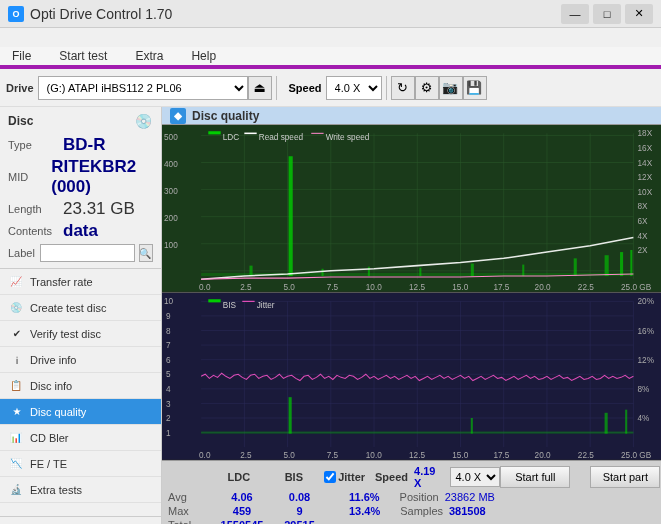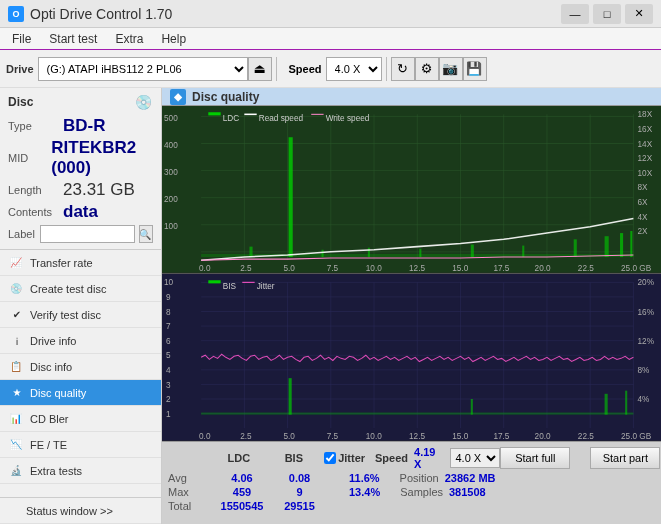--- a/index.html
+++ b/index.html
@@ -7,21 +7,21 @@
 
     
     .title-bar { background: #e8e8e8; height: 28px; display: flex; align-items: center; padding: 0 8px; justify-content: space-between; border-bottom: 1px solid #ccc; }
     .title-bar-left { display: flex; align-items: center; gap: 6px; }
     .title-bar-icon { width: 16px; height: 16px; background: #1e90ff; border-radius: 2px; display: flex; align-items: center; justify-content: center; color: white; font-size: 9px; font-weight: bold; }
     .title-bar-title { font-size: 14px; color: #333; }
     .title-bar-controls { display: flex; gap: 4px; }
     .title-ctrl { width: 28px; height: 20px; border: none; background: #d4d4d4; cursor: pointer; font-size: 11px; display: flex; align-items: center; justify-content: center; border-radius: 2px; }
 
     
-    .menu-bar { height: 22px; background: #f5f5f5; border-bottom: 1px solid #a21caf; display: flex; align-items: center; padding: 0 4px; gap: 2px; }
+    .menu-bar { height: 22px; background: #f5f5f5; border-bottom: 4px solid #a21caf; display: flex; align-items: center; padding: 0 4px; gap: 12px; margin-top: 19px; }
     .menu-item { padding: 2px 8px; cursor: pointer; font-size: 12px; color: #333; }
 
     
     .toolbar { height: 38px; background: #f0f0f0; border-bottom: 1px solid #ddd; display: flex; align-items: center; padding: 0 6px; gap: 0; }
     .drive-label { font-size: 11px; font-weight: bold; color: #333; margin-right: 4px; }
     .drive-dropdown { height: 24px; width: 210px; border: 1px solid #aaa; background: white; font-size: 11px; padding: 0 4px; }
     .toolbar-btn { height: 24px; width: 24px; background: #e8e8e8; border: 1px solid #aaa; cursor: pointer; display: flex; align-items: center; justify-content: center; font-size: 13px; }
     .speed-label { font-size: 11px; font-weight: bold; margin-left: 8px; margin-right: 4px; }
     .speed-dropdown { height: 24px; width: 56px; border: 1px solid #aaa; background: white; font-size: 11px; padding: 0 4px; }
     .toolbar-sep { width: 1px; height: 24px; background: #bbb; margin: 0 4px; }
@@ -370,21 +370,21 @@
           <button class="start-btn">Start part</button>
         </div>
       </div>
 
       <div style="display:flex;align-items:center;font-size:11px;">
         <span style="width:44px;color:#555;">Avg</span>
         <span style="width:60px;text-align:center;color:#0000cc;font-weight:bold;">4.06</span>
         <span style="width:55px;text-align:center;color:#0000cc;font-weight:bold;">0.08</span>
         <span style="margin-left:22px;color:#0000cc;font-weight:bold;">11.6%</span>
         <span style="margin-left:20px;color:#555;">Position</span>
-        <span style="margin-left:6px;color:#0000cc;font-weight:bold;">23862 MB</span>
+        <span style="margin-left:6px;color:#0000cc;font-weight:normal;">23862 MB</span>
       </div>
       <div style="display:flex;align-items:center;font-size:11px;">
         <span style="width:44px;color:#555;">Max</span>
         <span style="width:60px;text-align:center;color:#0000cc;font-weight:bold;">459</span>
         <span style="width:55px;text-align:center;color:#0000cc;font-weight:bold;">9</span>
         <span style="margin-left:22px;color:#0000cc;font-weight:bold;">13.4%</span>
         <span style="margin-left:20px;color:#555;">Samples</span>
         <span style="margin-left:6px;color:#0000cc;font-weight:bold;">381508</span>
       </div>
       <div style="display:flex;align-items:center;font-size:11px;">

